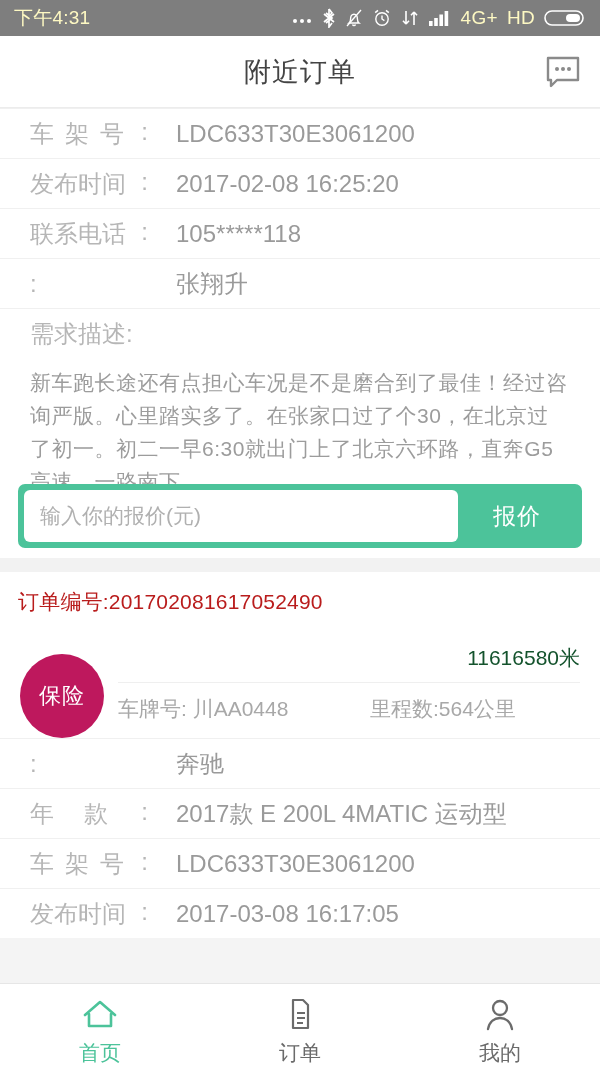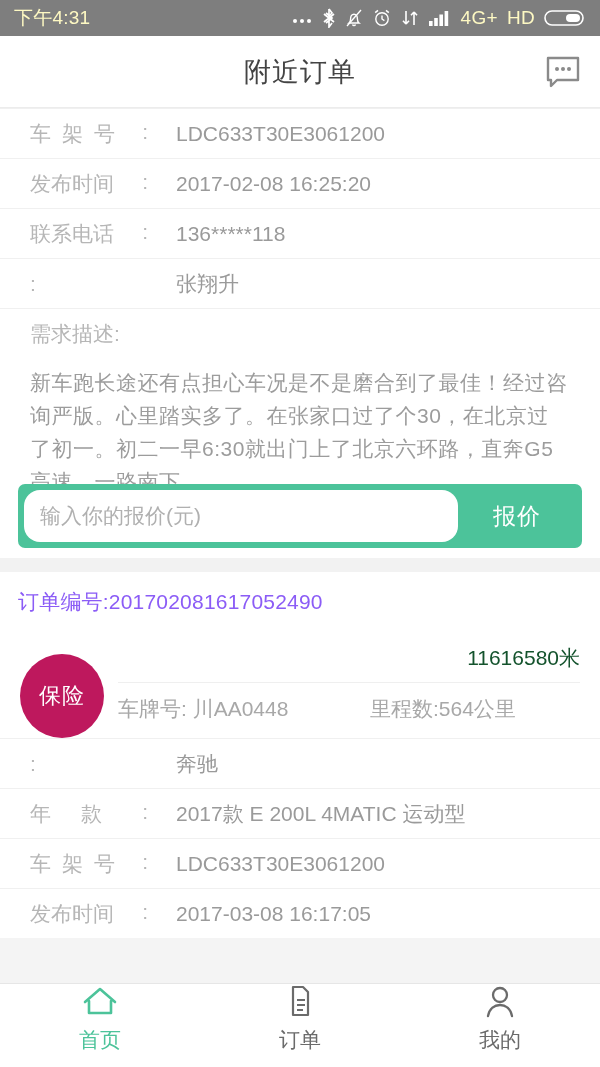--- a/index.html
+++ b/index.html
@@ -34,21 +34,21 @@
   .header-action { position:absolute; right:18px; top:50%; transform:translateY(-50%); display:flex; }
 
   
   .content { flex:1 1 auto; overflow:hidden; background:#f4f4f4; display:flex; flex-direction:column; }
 
   .card { background:#ffffff; position:relative; }
   .gap { height:14px; background:#f2f2f2; flex:0 0 14px; }
 
   .row {
     display:flex; align-items:center; height:50px; padding:0 30px;
-    border-top:1px solid #f0f0f0; font-size:21px;
+    border-top:1px solid #f0f0f0; font-size:24px;
   }
   .row:first-child { border-top:1px solid #f0f0f0; }
   .row-label {
     color:#b6b6b6; width:118px; flex:0 0 118px;
     display:flex; justify-content:space-between;
   }
   .row-label span.ch { display:inline-block; }
   .row-value { color:#9a9a9a; padding-left:28px; }
 
   .desc-label { color:#b6b6b6; }
@@ -58,35 +58,35 @@
     height:126px; overflow:hidden;
   }
 
   
   .bidbar-wrap { padding:0 18px 10px 18px; background:#ffffff; }
   .bidbar {
     background:#4cc39a; border-radius:7px; height:64px;
     display:flex; align-items:center; padding:6px;
   }
   .bid-input {
-    flex:0 0 434px; height:52px; background:#ffffff; border:none; border-radius:16px;
+    flex:0 0 434px; height:52px; background:#ffffff; border:none; border-radius:6px;
     font-size:21px; color:#9c9c9c; padding:0 16px; outline:none;
     font-family:"Liberation Sans","DejaVu Sans",sans-serif;
   }
   .bid-input::placeholder { color:#b0b0b0; }
   .bid-btn {
     flex:1 1 auto; background:transparent; border:none; color:#ffffff;
     font-size:23px; cursor:pointer; height:52px;
     font-family:"Liberation Sans","DejaVu Sans",sans-serif; letter-spacing:1px;
   }
 
   
   .order-no {
     background:#ffffff; padding:16px 26px 14px 18px;
-    color:#8b5cf6; font-size:21px; letter-spacing:.2px;
+    color:#b91c1c; font-size:21px; letter-spacing:.2px;
   }
 
   
   .order-head {
     display:flex; align-items:flex-start; padding:14px 20px 0 20px; background:#ffffff;
   }
   .badge {
     width:84px; height:84px; flex:0 0 84px; border-radius:50%;
     background:#be185d; color:#fff; display:flex; align-items:center; justify-content:center;
     font-size:22px; letter-spacing:1px; margin-top:10px;
@@ -97,21 +97,21 @@
   .order-dist { margin-left:auto; color:#14532d; font-size:21px; }
   .order-sub {
     display:flex; border-top:1px solid #efefef; padding:12px 0 14px 0;
     color:#a8a8a8; font-size:21px;
   }
   .order-sub .plate { flex:0 0 252px; }
 
   
   .tabbar {
     height:84px; flex:0 0 84px; background:#ffffff; border-top:1px solid #e6e6e6;
-    display:flex; align-items:flex-start;
+    display:flex; align-items:flex-end;
   }
   .tab { flex:1 1 0; display:flex; flex-direction:column; align-items:center; gap:4px; cursor:pointer; }
   .tab-label { font-size:21px; color:#6b6b6b; }
   .tab.active .tab-label { color:#4cc39a; }
 </style>
 </head>
 <body>
 
 <div class="phone">
 
@@ -201,21 +201,21 @@
             <span>:</span>
         </div>
         <div class="row-value">2017-02-08 16:25:20</div>
       </div>
 
       <div class="row">
         <div class="row-label">
           <span class="ch">联系电话</span>
             <span>:</span>
         </div>
-        <div class="row-value">136*****118</div>
+        <div class="row-value">105*****118</div>
       </div>
 
       <div class="row">
         <div class="row-label">
             <span>:</span>
         </div>
         <div class="row-value">张翔升</div>
       </div>
 
       <div class="row">

